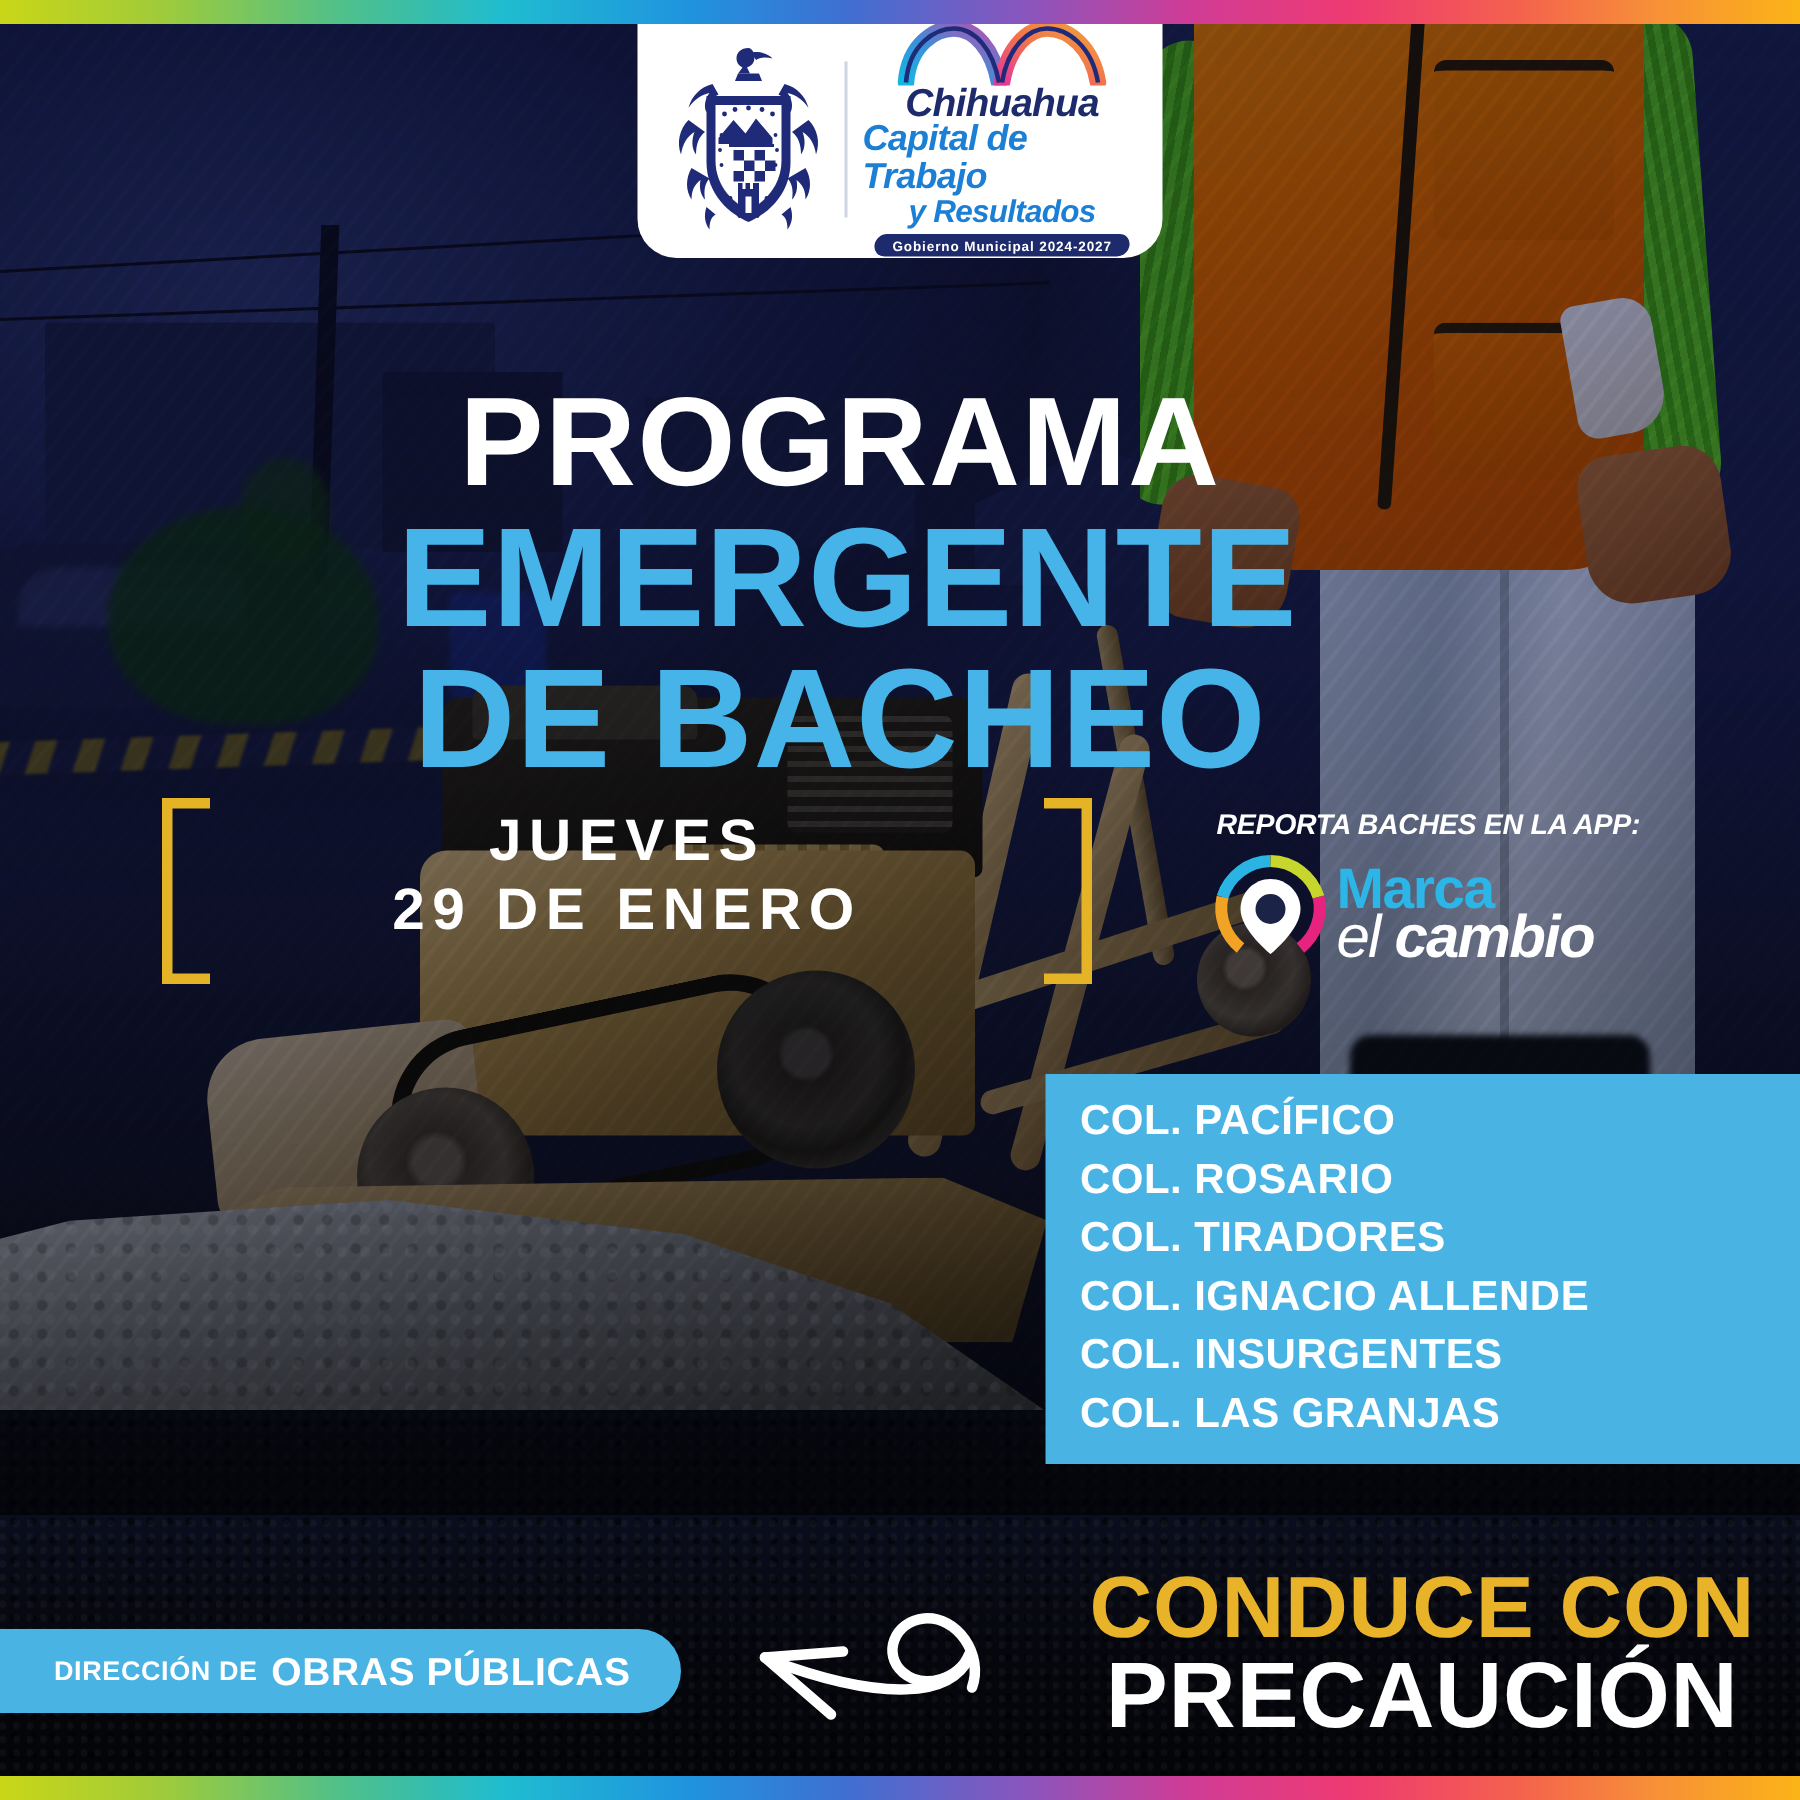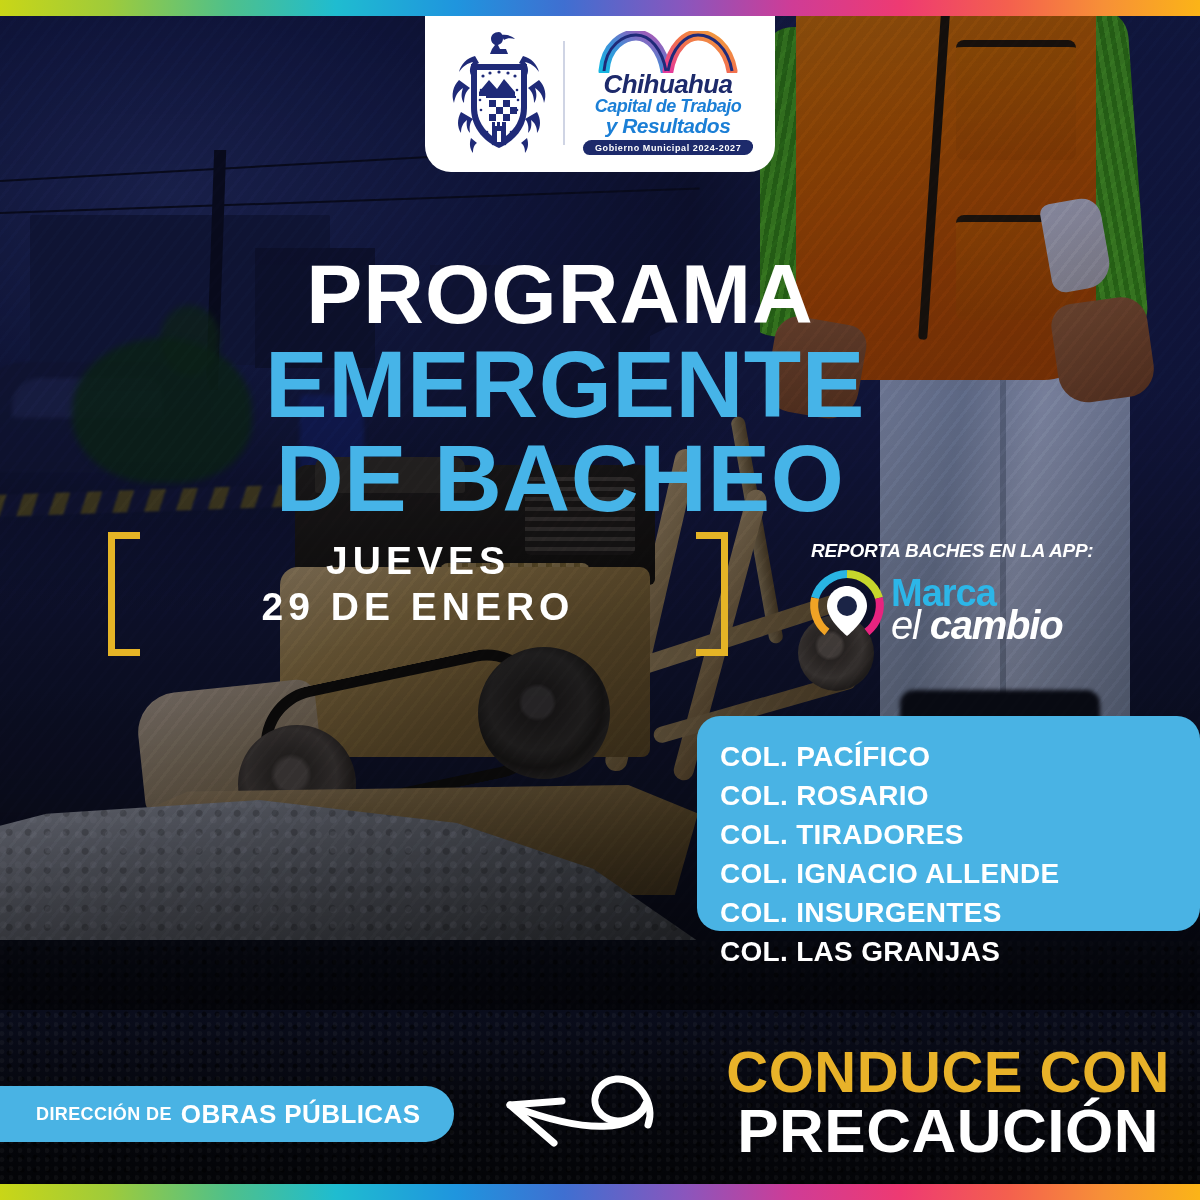--- a/index.html
+++ b/index.html
@@ -164,21 +164,21 @@
   .logo-card{
     position:absolute; left:425px; top:14px; width:350px; height:158px;
     background:#ffffff; border-radius:0 0 26px 26px; z-index:30;
     display:flex; align-items:center; justify-content:center; gap:0;
   }
   .crest{ width:108px; height:126px; margin-left:6px; }
   .logo-div{ width:2px; height:104px; background:#cfd4e4; margin:0 10px; }
   .chi-lock{ display:flex; flex-direction:column; align-items:center; width:186px; }
   .chi-wave{ width:140px; height:42px; margin-bottom:-2px;}
   .chi-name{ font-size:26px; font-weight:bold; font-style:italic; color:#1d2a6b; letter-spacing:-.6px; line-height:1; }
-  .chi-sub1{ font-size:18px; font-weight:bold; font-style:italic; color:#1b7fd6; letter-spacing:-.5px; line-height:1.03; }
+  .chi-sub1{ font-size:24px; font-weight:bold; font-style:italic; color:#1b7fd6; letter-spacing:-.5px; line-height:1.03; }
   .chi-sub2{ font-size:21px; font-weight:bold; font-style:italic; color:#1b7fd6; letter-spacing:-.5px; line-height:1.03; }
   .chi-pill{
     margin-top:3px; background:#1d2a6b; color:#fff; border-radius:9px;
     font-size:9px; font-weight:bold; letter-spacing:.6px; padding:2.5px 12px; white-space:nowrap;
     transform:skewX(-7deg);
   }
   .chi-pill span{ display:inline-block; transform:skewX(7deg); }
 
   
   .headline{ position:absolute; left:0; top:214px; width:1200px; z-index:25; text-align:center; pointer-events:none;margin-top:39px;}
@@ -213,22 +213,22 @@
   }
   .app-lock{ display:flex; align-items:center; gap:4px; }
   .pin-svg{ width:84px; height:84px; flex:0 0 auto;}
   .marca-txt{ display:flex; flex-direction:column; line-height:.82; margin-left:-2px;}
   .marca-1{ font-size:38px; font-weight:bold; color:#2cb6e8; letter-spacing:-1px;}
   .marca-2{ font-size:40px; font-weight:bold; font-style:italic; color:#ffffff; letter-spacing:-1.2px;}
   .marca-2 .light{ font-weight:normal; }
 
   
   .colonias{
-    position:absolute; left:697px; top:716px; width:503px; height:215px;
-    background:#49b3e4; z-index:25; padding:22px 0 0 23px;border-radius:23px;
+    position:absolute; left:697px; top:716px; width:503px; height:260px;
+    background:#49b3e4; z-index:25; padding:12px 0 0 23px;
   }
   .colonia{
     color:#ffffff; font-size:28px; font-weight:bold; letter-spacing:.3px;
     line-height:1.39; white-space:nowrap;
   }
 
   
   .conduce{ position:absolute; right:30px; bottom:38px; z-index:25; text-align:center; }
   .cond-1{ font-size:58px; font-weight:bold; color:#e8b229; letter-spacing:.5px; line-height:1.0;}
   .cond-2{ font-size:62px; font-weight:bold; color:#ffffff; letter-spacing:.5px; line-height:1.02; margin-top:-2px;}

